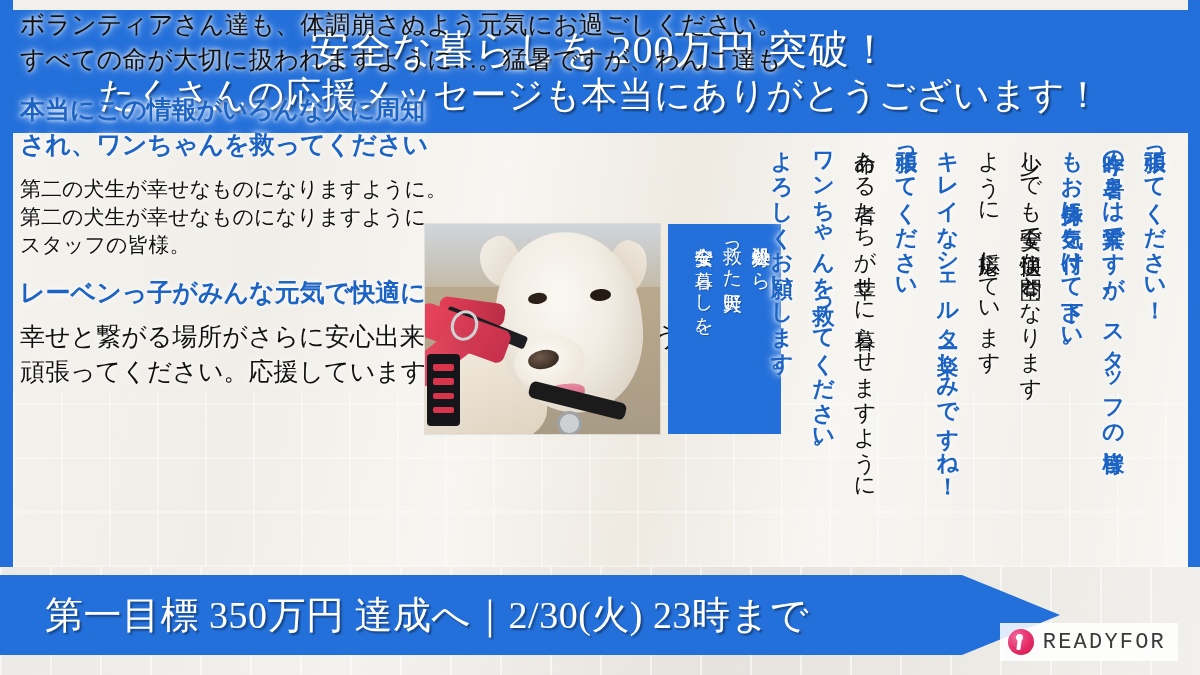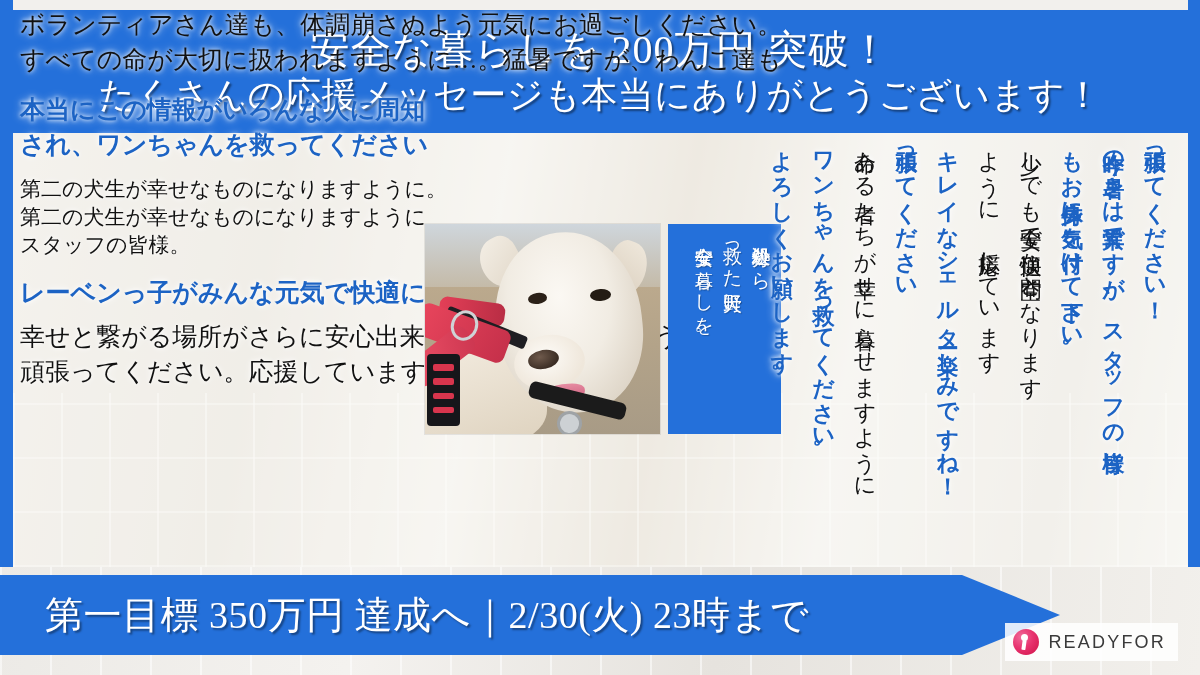--- a/index.html
+++ b/index.html
@@ -388,22 +388,22 @@
     content:""; position:absolute; left:8px; top:5px;
     width:7px; height:7px; border-radius:50%;
     background:#ffffff;
   }
   .logo-mark::after {
     content:""; position:absolute; left:9px; top:11px;
     width:4px; height:10px; background:#ffffff; border-radius:1px;
     transform: rotate(8deg);
   }
   .logo-text {
-    font-family: Liberation Sans, sans-serif;
-    font-size: 18px;
+    font-family: Liberation Mono, monospace;
+    font-size: 22px;
     letter-spacing: 2.2px;
     color:#3a3a3a;
   }
 </style>
 </head>
 <body>
 
 <div id="root">
 
   <div class="bg-photo">

